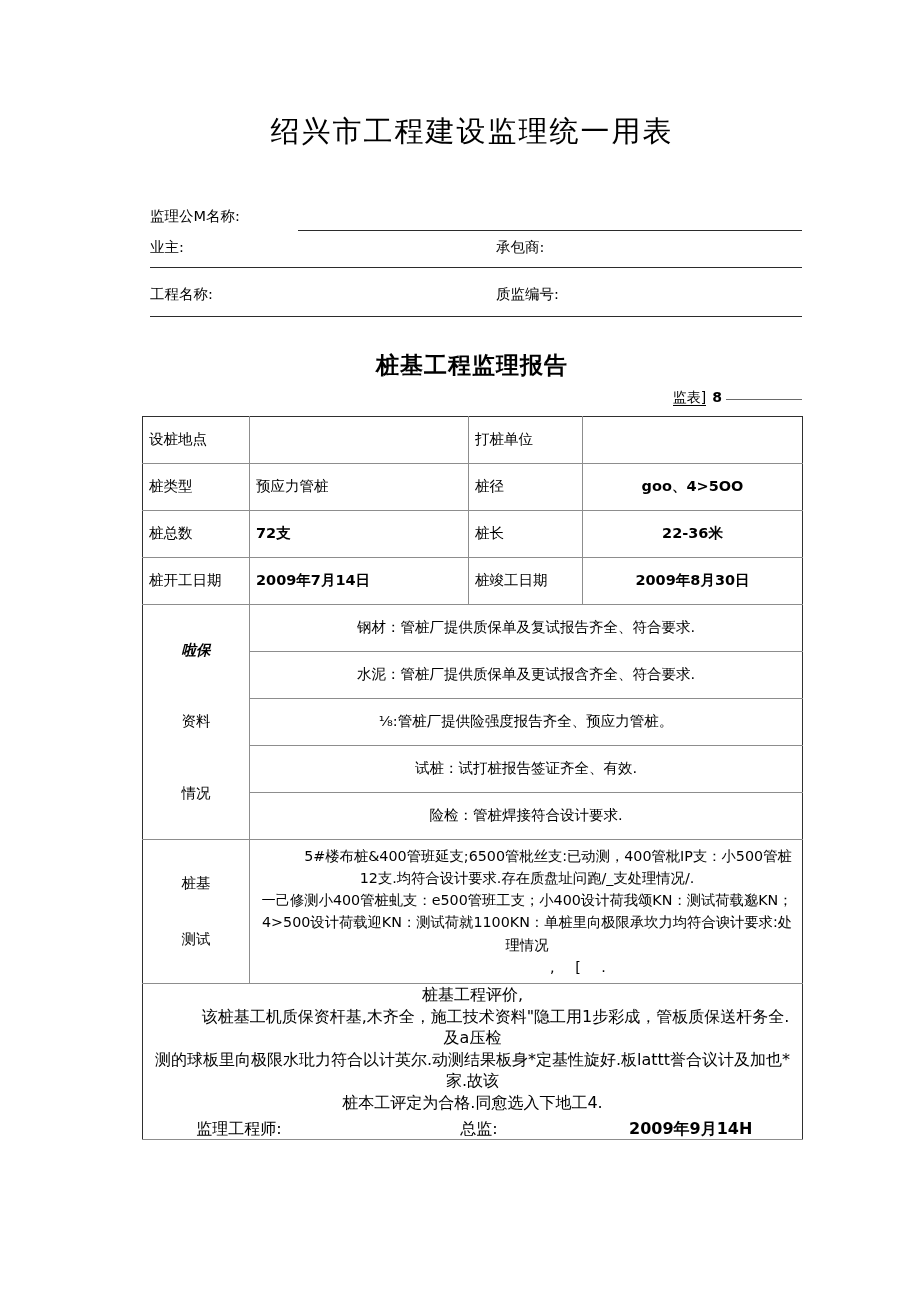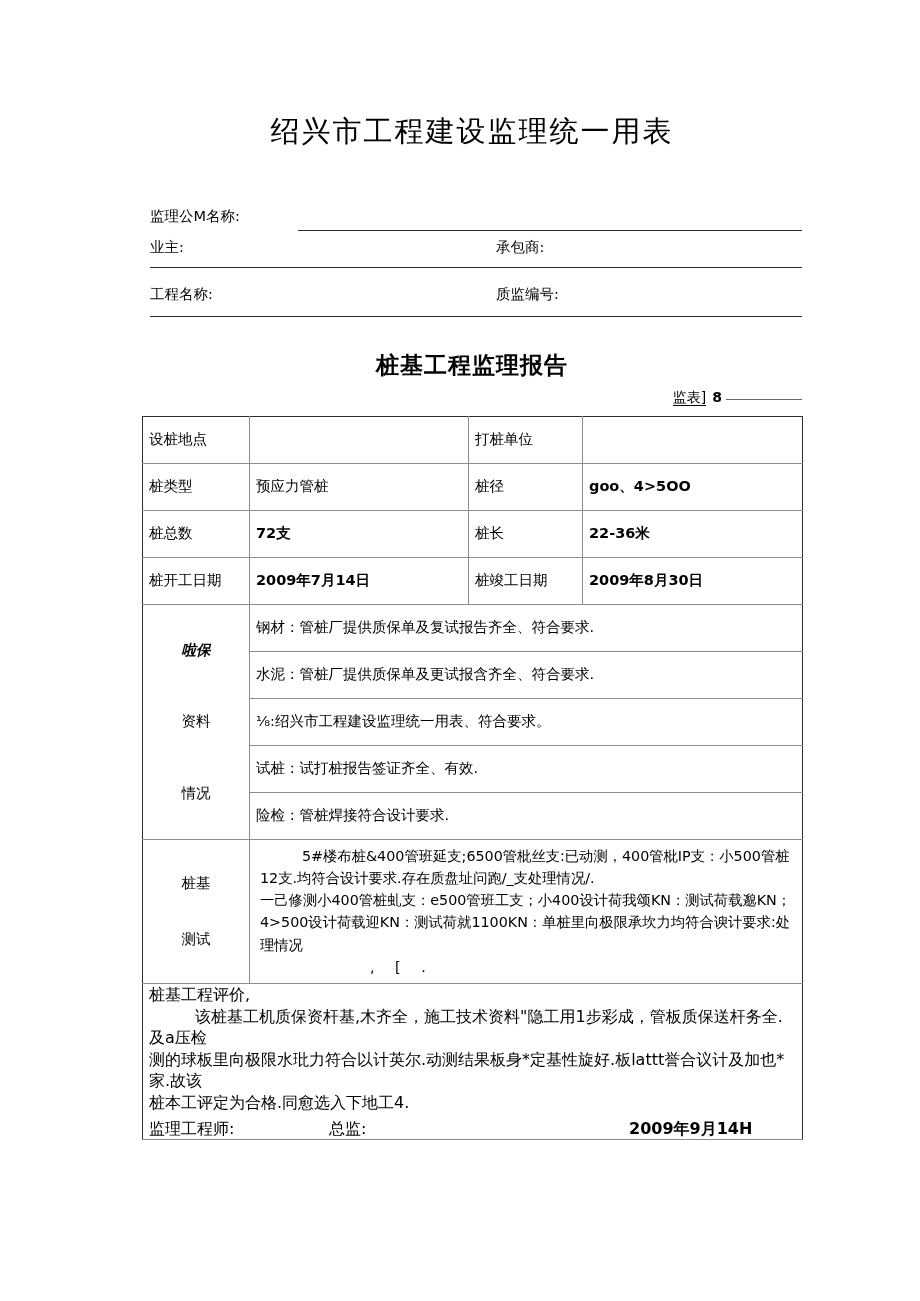--- a/index.html
+++ b/index.html
@@ -119,21 +119,21 @@
     table-layout: fixed;
     font-size: 14.5px;
   }
   table.report td {
     border: 1px solid #8d8d8d;
     padding: 0 6px;
     vertical-align: middle;
     line-height: 1.35;
   }
   table.report td.outer-l { border-left: 1px solid #2f2f2f; }
-  table.report td.outer-r { border-right: 1px solid #2f2f2f; }
+  table.report td.outer-r { border-right: 1px solid #2f2f2f; text-align: center; }
   table.report tr.first-row td { border-top: 1px solid #2f2f2f; }
 
   .c1 { width: 107px; }
   .c2 { width: 219px; }
   .c3 { width: 114px; }
   .c4 { width: 220px; }
 
   .row-h { height: 47px; }
   .val-b { font-weight: 700; }
 
@@ -264,21 +264,21 @@
             <span>资料</span>
             <span>情况</span>
           </div>
         </td>
         <td class="outer-r text-cell" colspan="3">钢材：管桩厂提供质保单及复试报告齐全、符合要求.</td>
       </tr>
       <tr class="text-row">
         <td class="outer-r text-cell" colspan="3">水泥：管桩厂提供质保单及更试报含齐全、符合要求.</td>
       </tr>
       <tr class="text-row">
-        <td class="outer-r text-cell" colspan="3">⅛:绍兴市工程建设监理统一用表、符合要求。</td>
+        <td class="outer-r text-cell" colspan="3">⅛:管桩厂提供险强度报告齐全、预应力管桩。</td>
       </tr>
       <tr class="text-row">
         <td class="outer-r text-cell" colspan="3">试桩：试打桩报告签证齐全、有效.</td>
       </tr>
       <tr class="text-row">
         <td class="outer-r text-cell" colspan="3">险检：管桩焊接符合设计要求.</td>
       </tr>
 
       <tr>
         <td class="outer-l label-cell">

